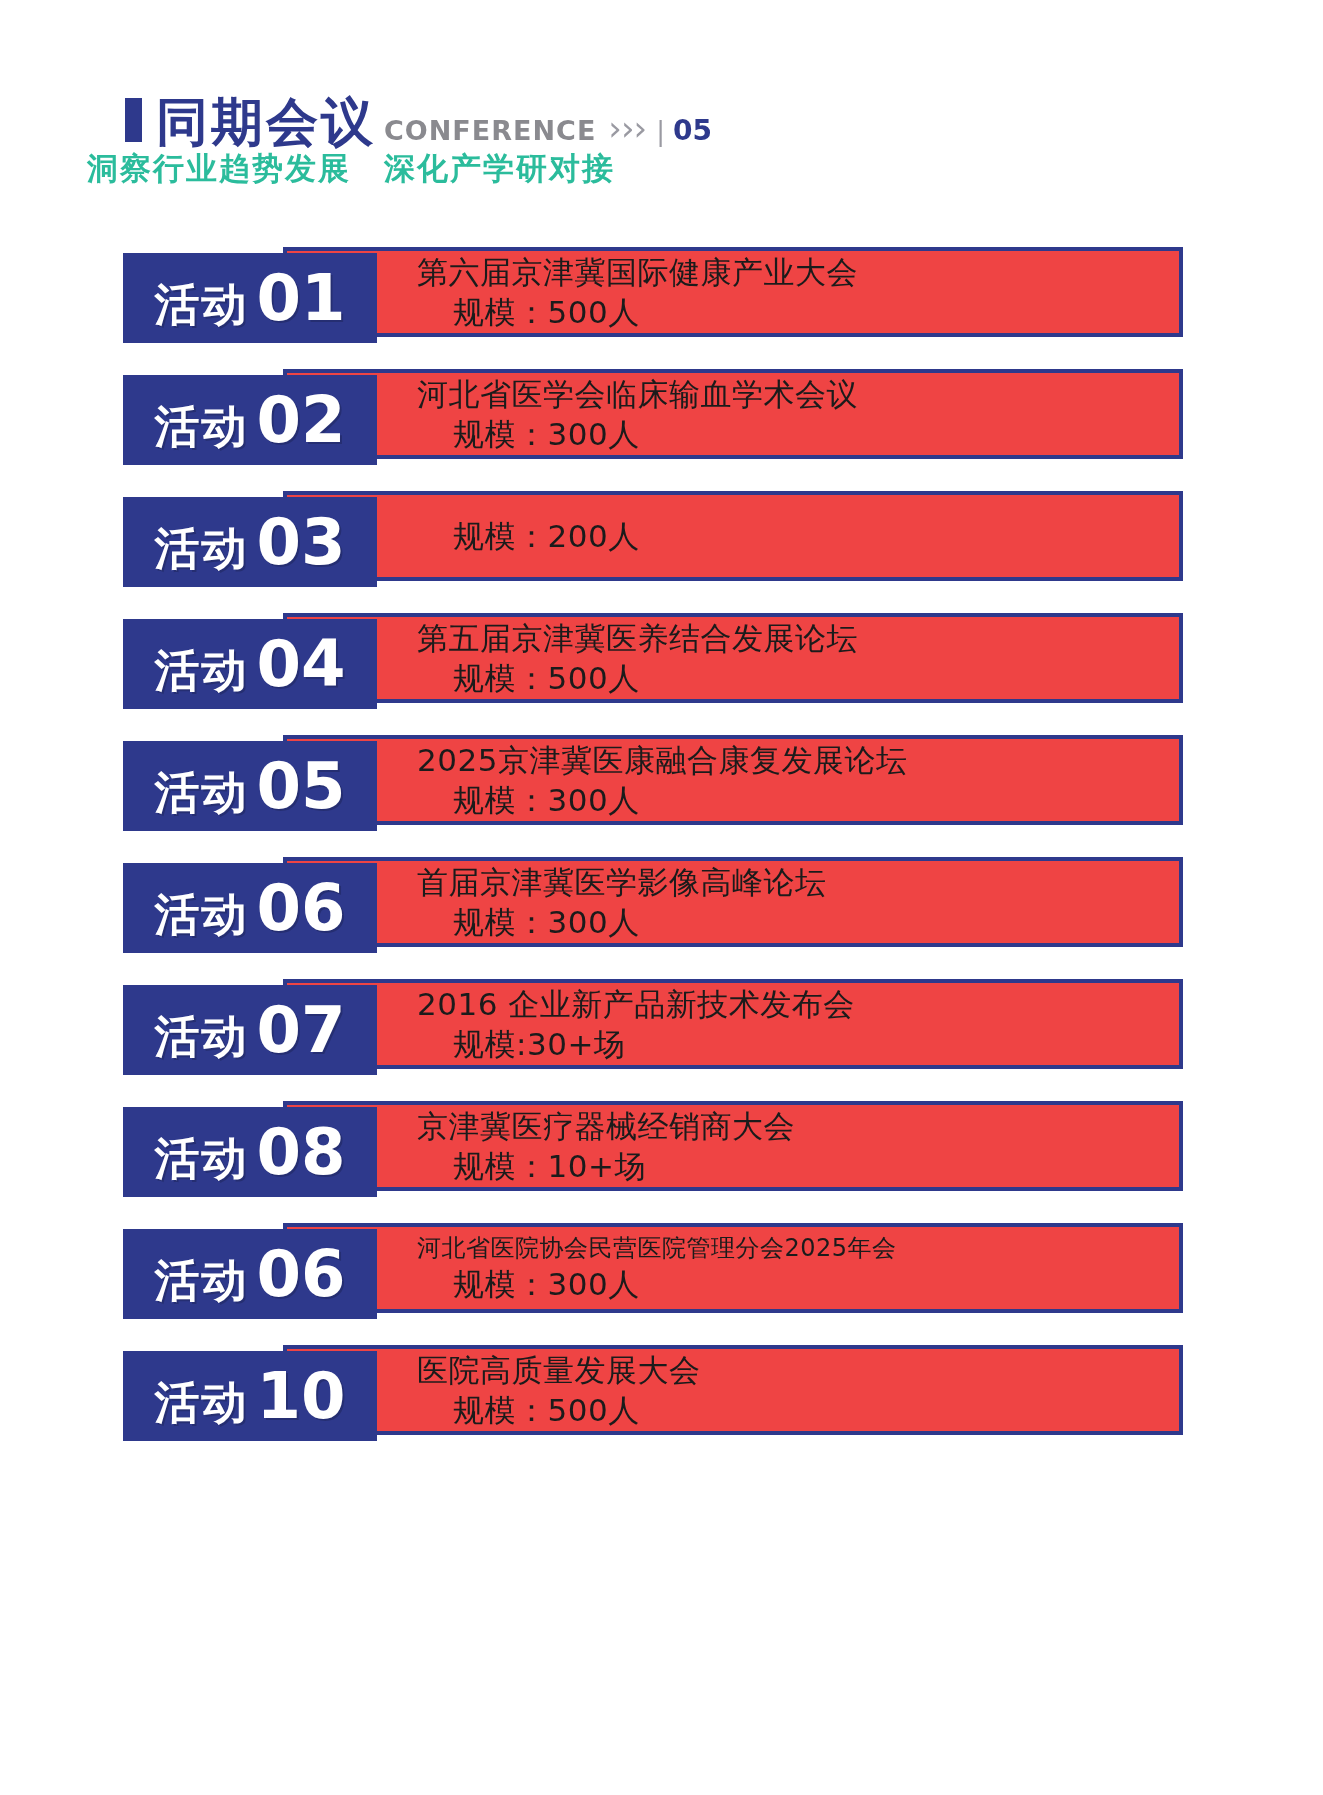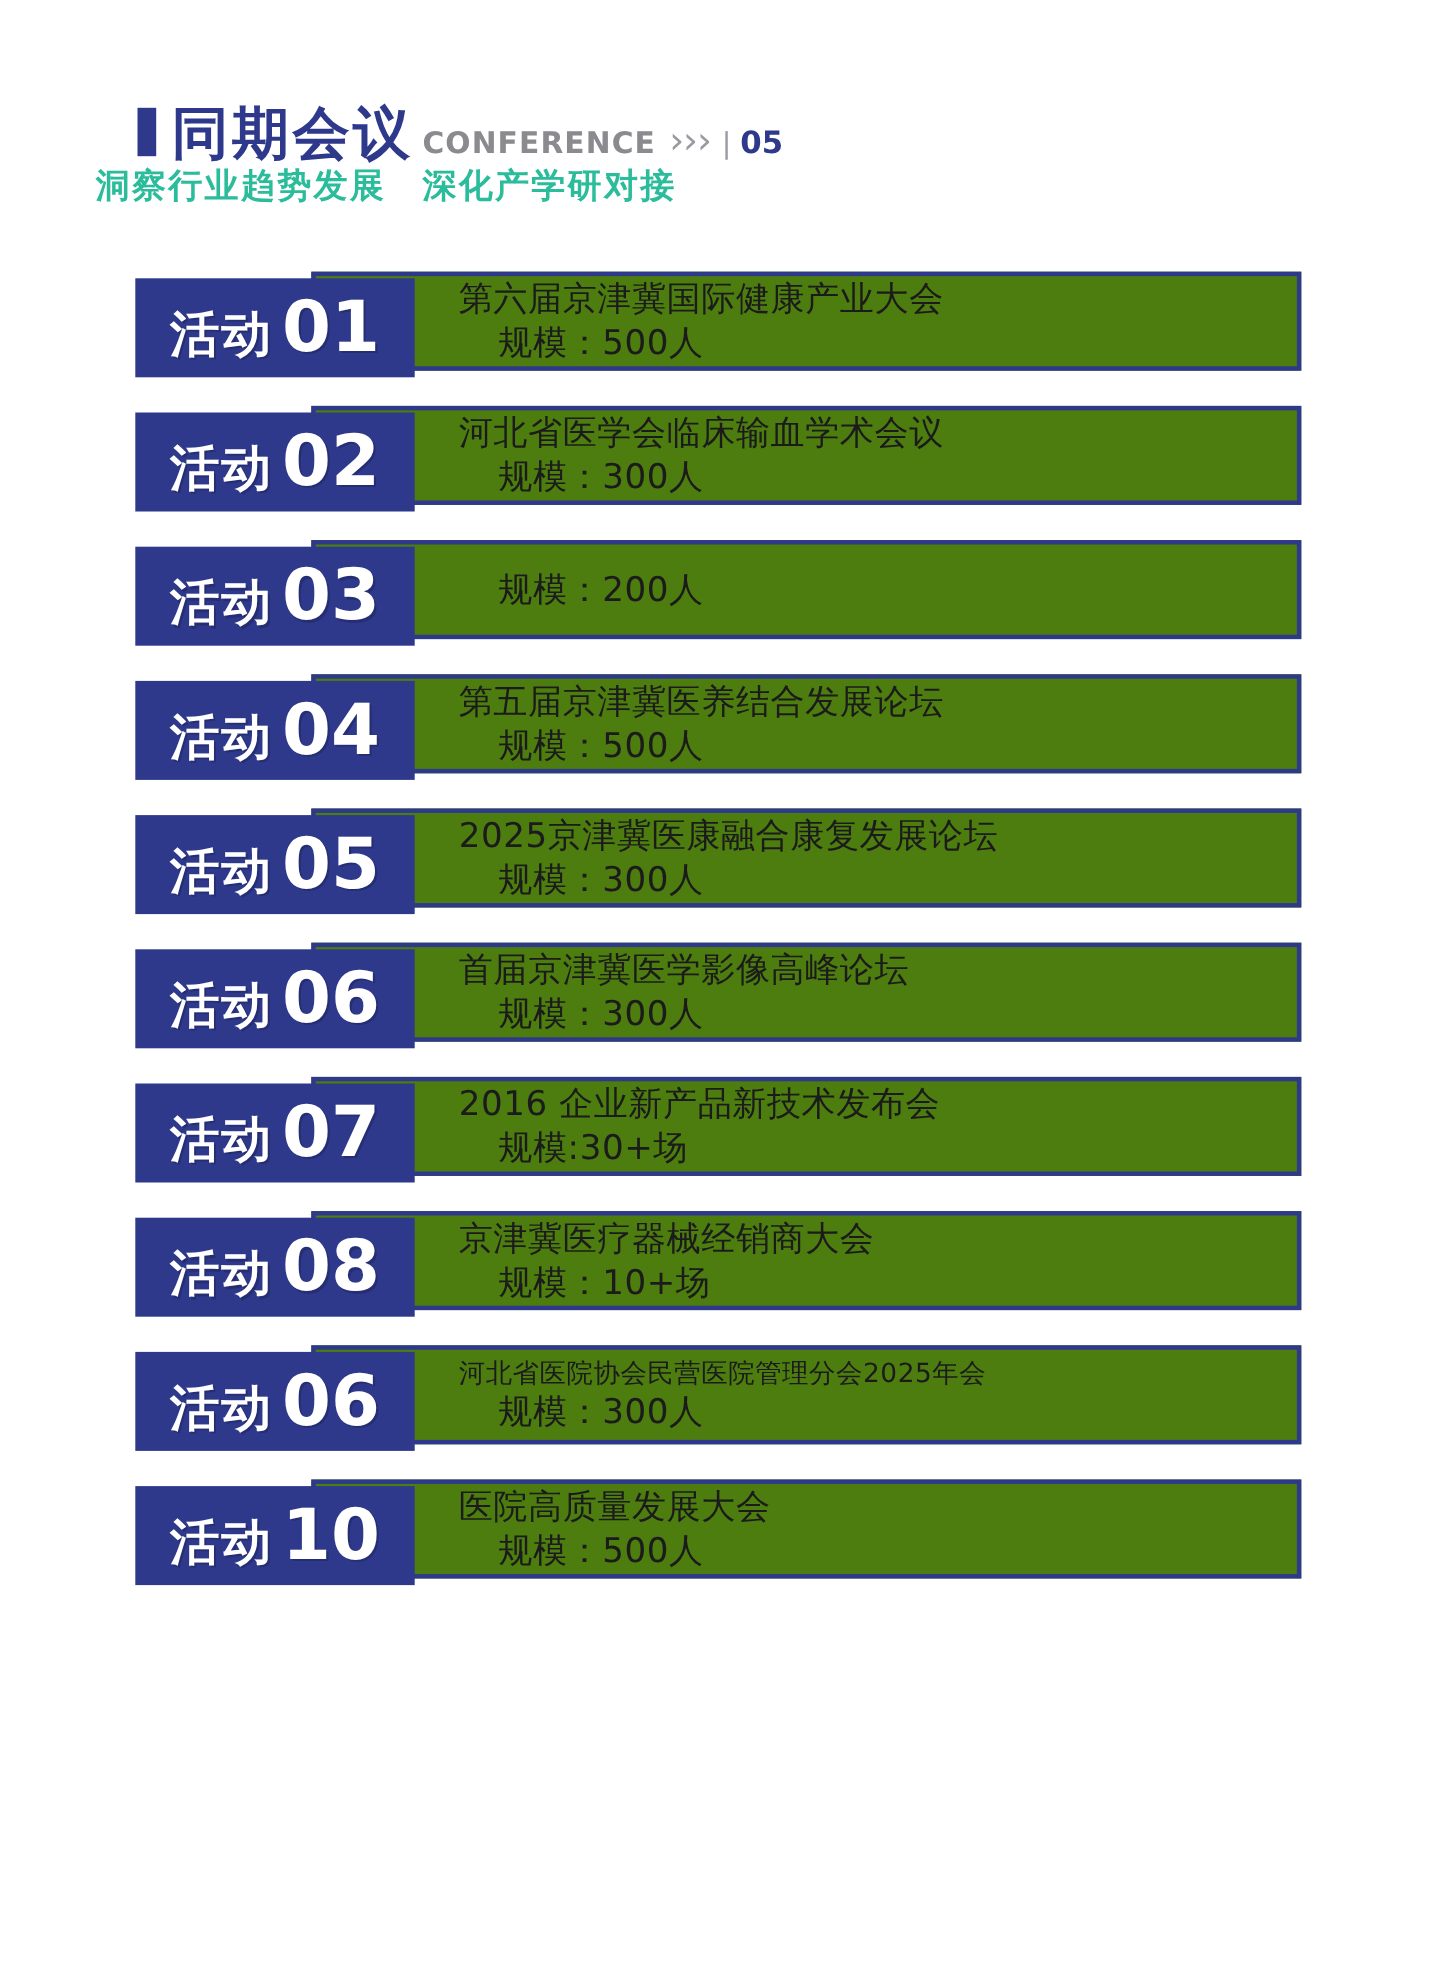--- a/index.html
+++ b/index.html
@@ -80,21 +80,21 @@
   }
   .row {
     position: relative;
     height: 98px;
     margin-bottom: 24px;
   }
   .box {
     position: absolute;
     left: 160px; right: 0; top: 0;
     height: 90px;
-    background: #4d7c0f;
+    background: #ef4444;
     border: 4px solid var(--blue);
     display: flex;
     flex-direction: column;
     justify-content: center;
     padding-left: 130px;
     gap: 5px;
   }
   .label {
     position: absolute;
     left: 0; top: 6px;

